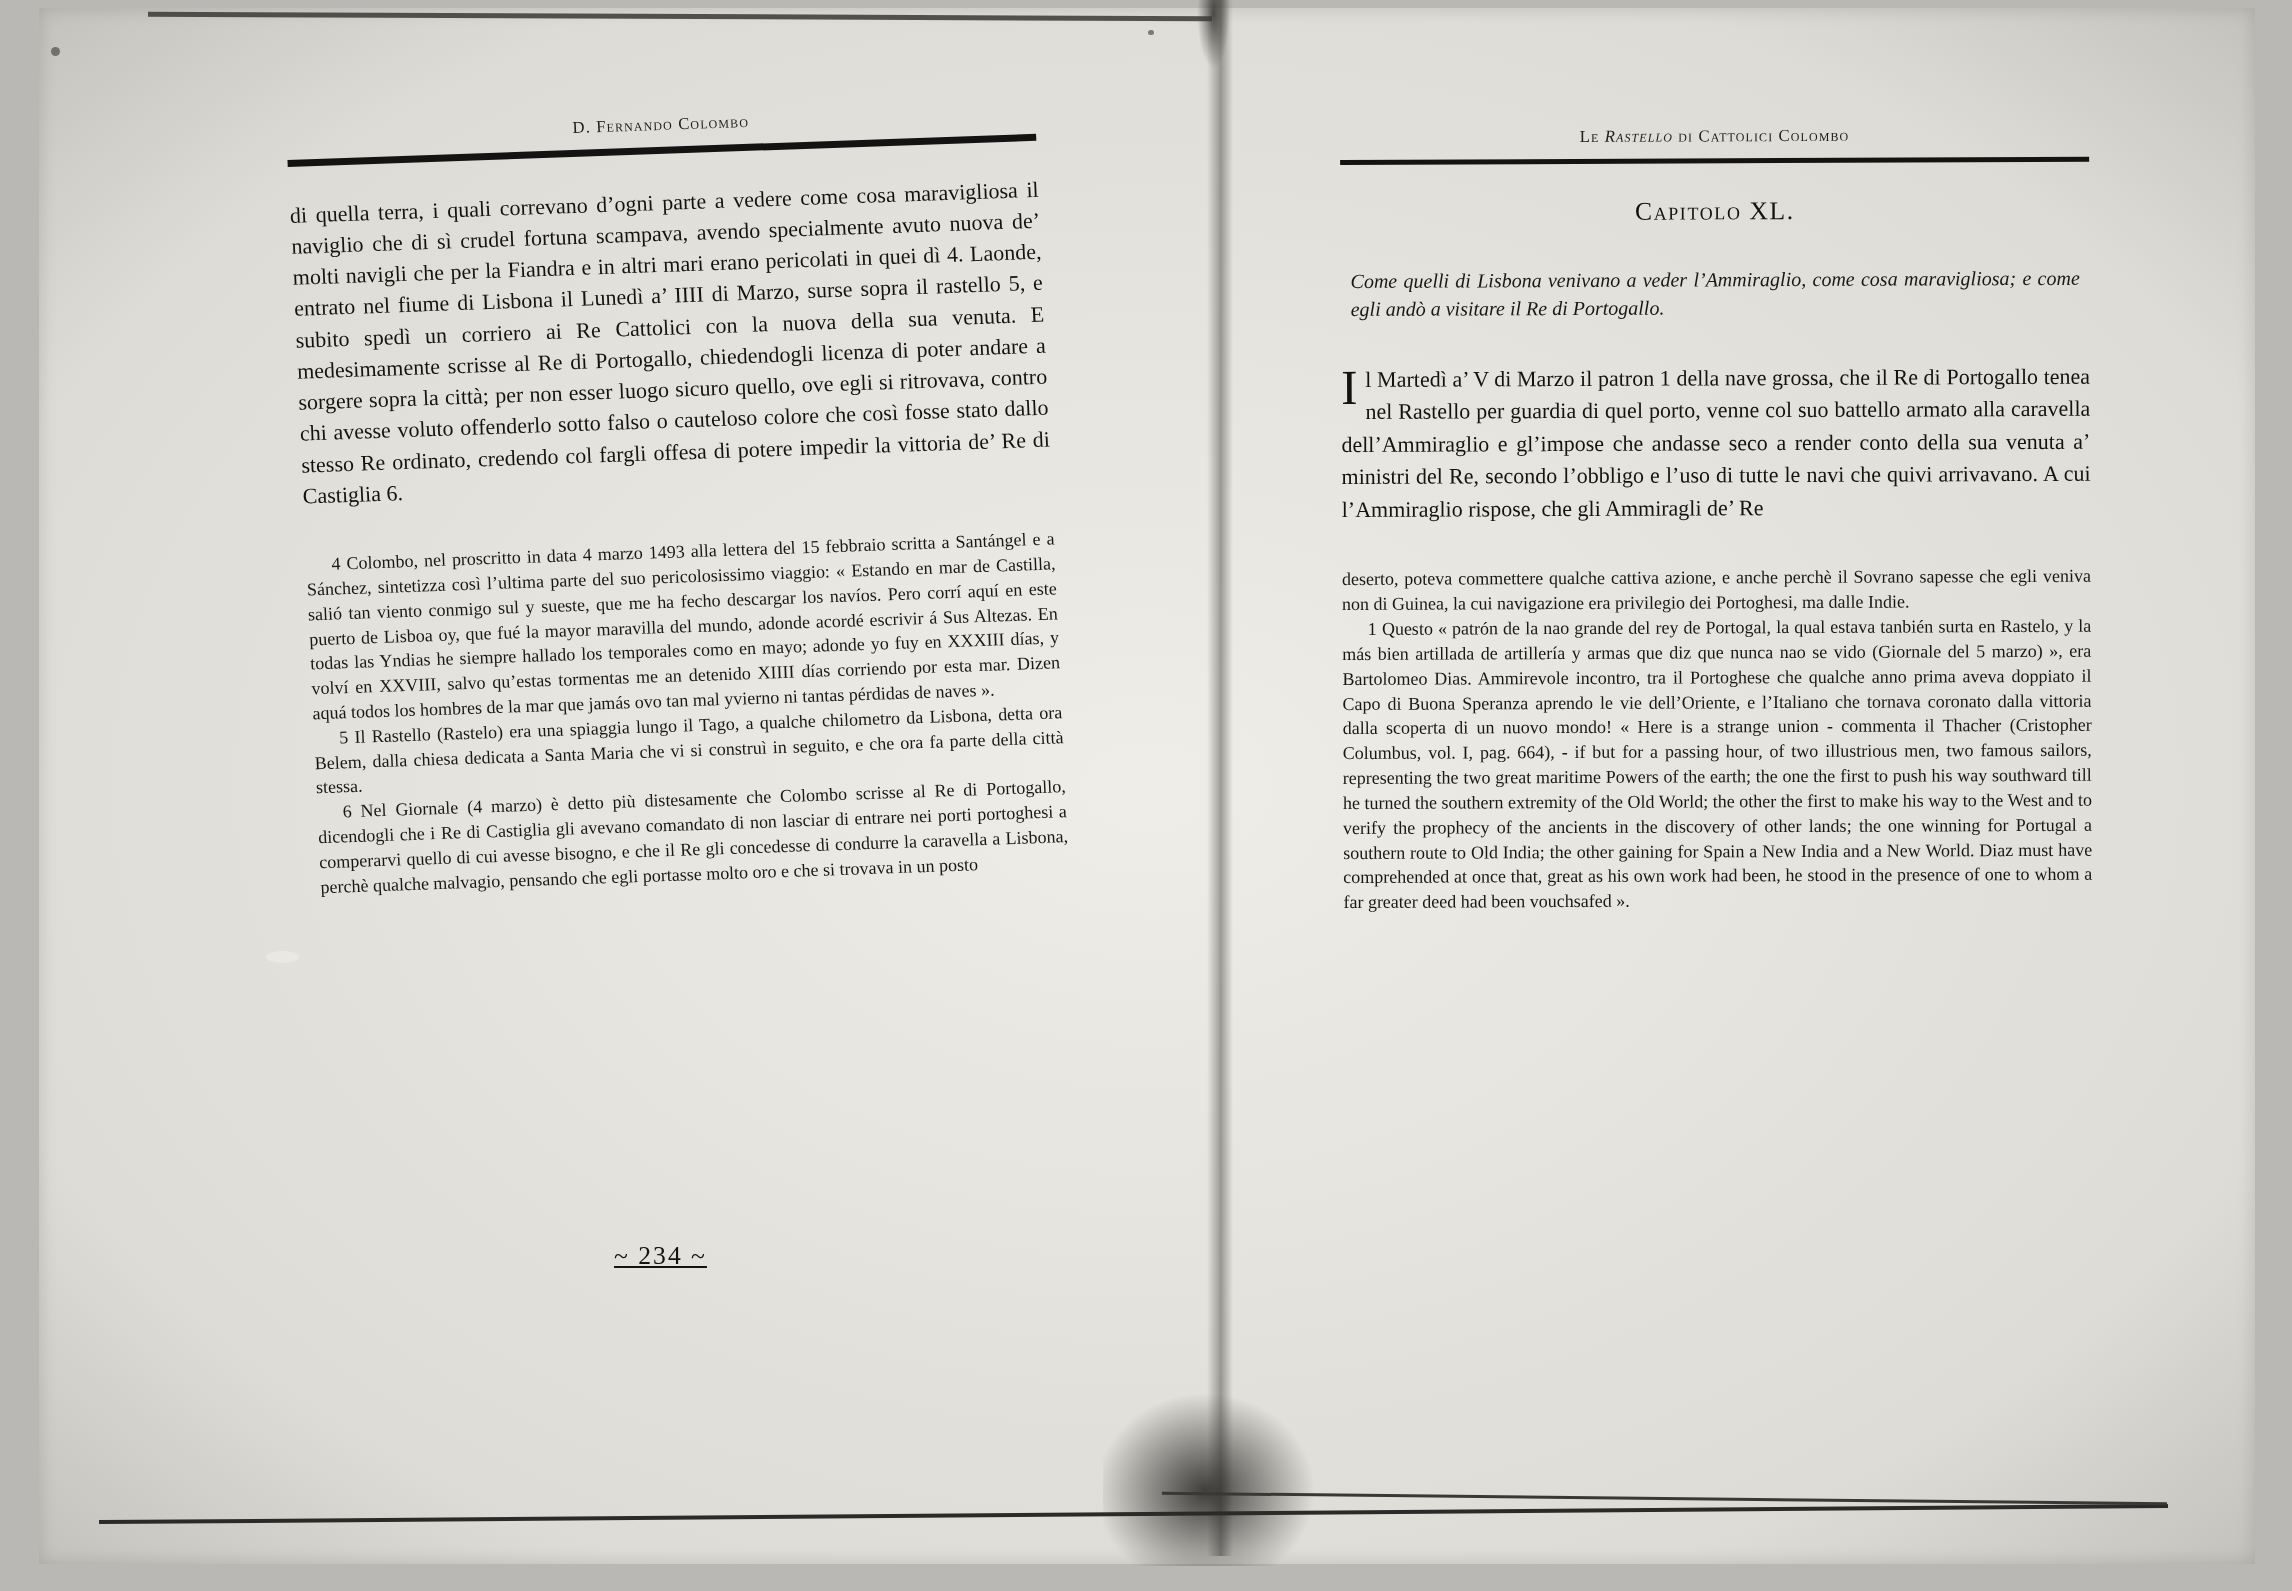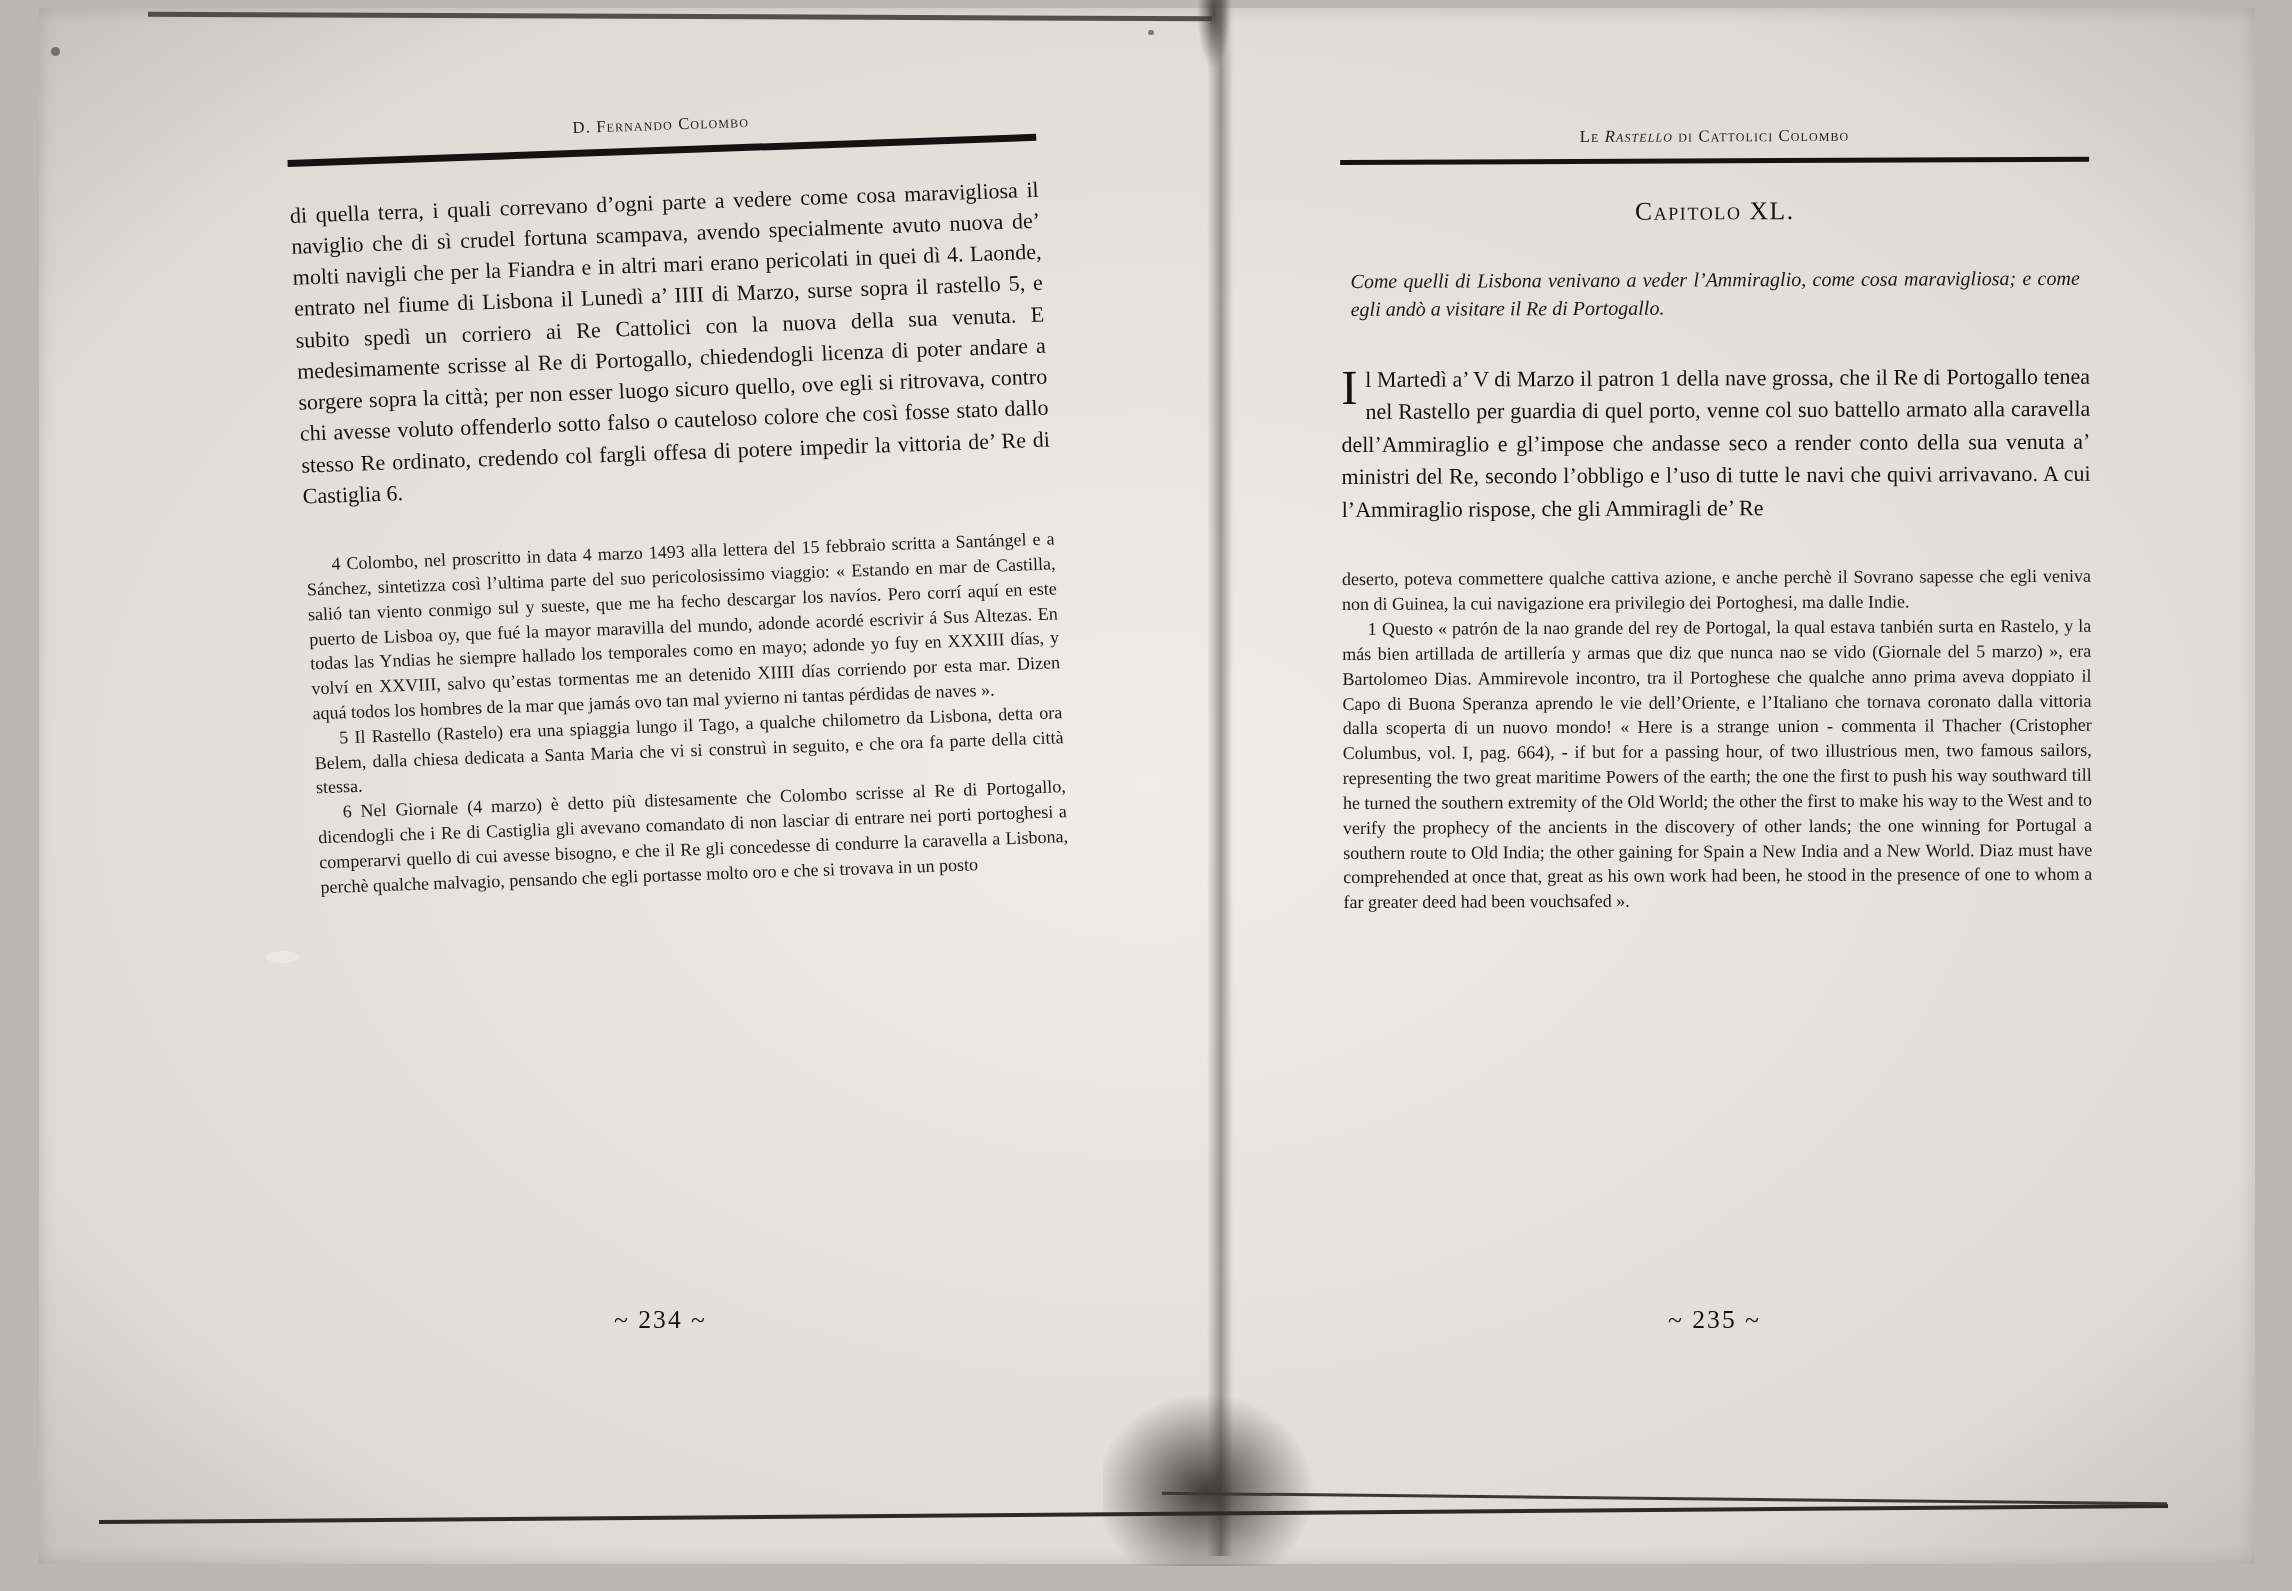--- a/index.html
+++ b/index.html
@@ -146,21 +146,21 @@
   .notes .note-ind { text-indent: 25.6px; }
 
   .folio {
     position: absolute;
     width: 749px;
     text-align: center;
     font-size: 25.6px;
     color: #141312;
     letter-spacing: 2px;
   }
-  .folio-left  { left: 286px;  top: 1305px; }
+  .folio-left  { left: 286px;  top: 1241px; text-decoration: underline; }
   .folio-right { left: 1340px; top: 1305px; }
 
   
   .warp-left  { transform: rotate(-2.6deg) skewY(0.6deg); transform-origin: 0 0; }
   .warp-right { transform: rotate(-0.25deg); transform-origin: 0 0; }
   .speck { position:absolute; background:#3a3836; border-radius:50%; opacity:.6;}
 </style>
 </head>
 <body>
 
@@ -201,15 +201,14 @@
 
     <div class="dropcap-para">
       <span class="dropcap">I</span><span>l Martedì a’ V di Marzo il patron 1 della nave grossa, che il Re di Portogallo tenea nel Rastello per guardia di quel porto, venne col suo battello armato alla caravella dell’Ammiraglio e gl’impose che andasse seco a render conto della sua venuta a’ ministri del Re, secondo l’obbligo e l’uso di tutte le navi che quivi arrivavano. A cui l’Ammiraglio rispose, che gli Ammiragli de’ Re</span>
     </div>
 
     <div class="notes">
       <p>deserto, poteva commettere qualche cattiva azione, e anche perchè il Sovrano sapesse che egli veniva non di Guinea, la cui navigazione era privilegio dei Portoghesi, ma dalle Indie.</p>
       <p class="note-ind">1 Questo « patrón de la nao grande del rey de Portogal, la qual estava tanbién surta en Rastelo, y la más bien artillada de artillería y armas que diz que nunca nao se vido (Giornale del 5 marzo) », era Bartolomeo Dias. Ammirevole incontro, tra il Portoghese che qualche anno prima aveva doppiato il Capo di Buona Speranza aprendo le vie dell’Oriente, e l’Italiano che tornava coronato dalla vittoria dalla scoperta di un nuovo mondo! « Here is a strange union - commenta il Thacher (Cristopher Columbus, vol. I, pag. 664), - if but for a passing hour, of two illustrious men, two famous sailors, representing the two great maritime Powers of the earth; the one the first to push his way southward till he turned the southern extremity of the Old World; the other the first to make his way to the West and to verify the prophecy of the ancients in the discovery of other lands; the one winning for Portugal a southern route to Old India; the other gaining for Spain a New India and a New World. Diaz must have comprehended at once that, great as his own work had been, he stood in the presence of one to whom a far greater deed had been vouchsafed ».</p>
     </div>
   </div>
-  <div class="folio folio-right">~ 235 ~</div>
 </div>
 
 
 </body></html>

